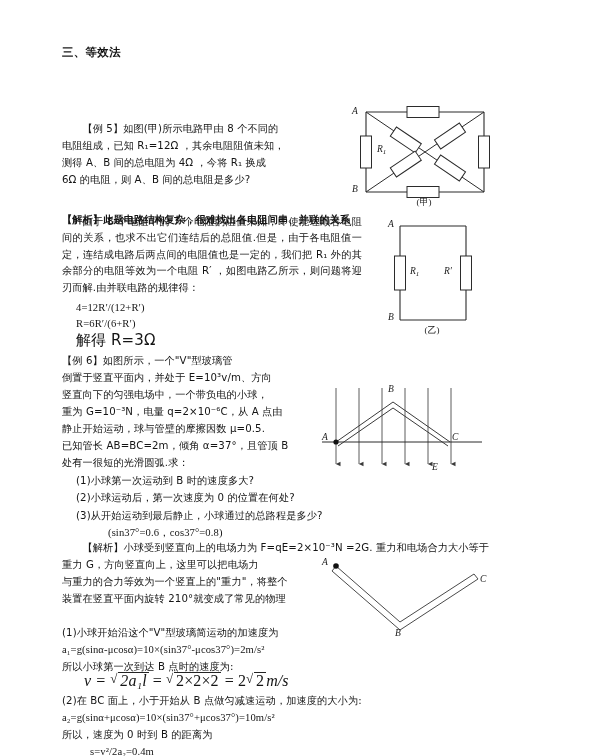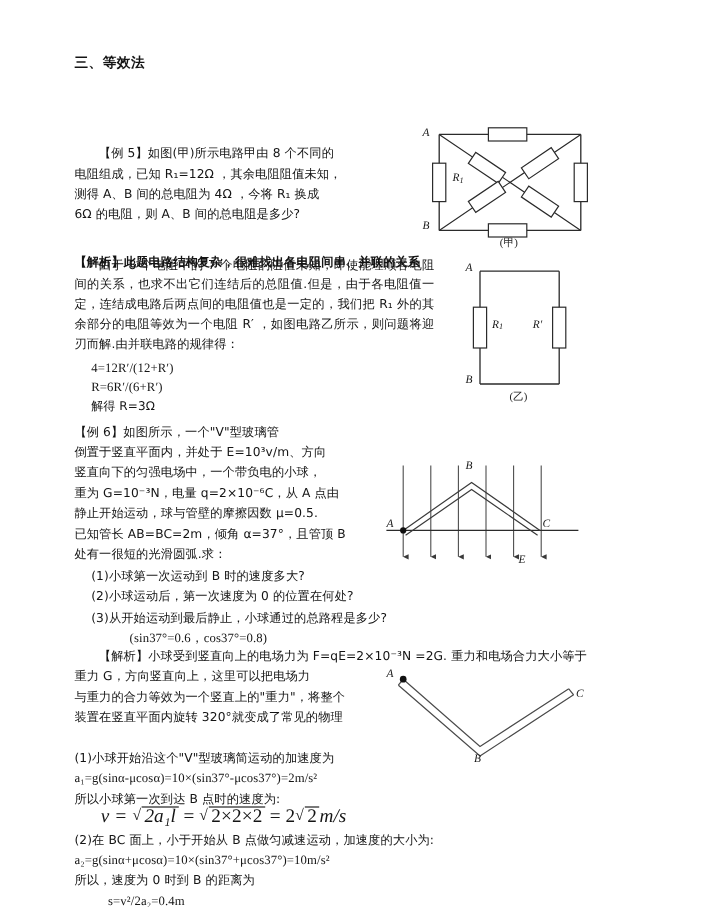--- a/index.html
+++ b/index.html
@@ -132,21 +132,21 @@
     <span class="figcap" style="left:52px; top:96px; width:40px;">(甲)</span>
   </div>
 
   <div class="blk" style="left:62px; top:212px; width:300px;font-weight:bold;">【解析】此题电路结构复杂，很难找出各电阻间串、并联的关系</div>
 
   <div class="blk indent" style="left:62px; top:214px; width:300px;">由于 8 个电阻中的 7 个电阻的阻值未知，即使能理顺各电阻间的关系，也求不出它们连结后的总阻值.但是，由于各电阻值一定，连结成电路后两点间的电阻值也是一定的，我们把 R₁ 外的其余部分的电阻等效为一个电阻 R′ ，如图电路乙所示，则问题将迎刃而解.由并联电路的规律得：</div>
 
   <div class="blk fml" style="left:76px; top:300px; width:230px; line-height:16px;">
     <div>4=12R′/(12+R′)</div>
     <div>R=6R′/(6+R′)</div>
-    <div style="font-family:'DejaVu Sans','Liberation Sans',sans-serif; font-size:10px;">解得 R=3Ω</div>
+    <div style="font-family:'DejaVu Sans','Liberation Sans',sans-serif; font-size:15px;">解得 R=3Ω</div>
   </div>
 
   <div class="fig" style="left:388px; top:214px; width:120px; height:118px;">
     <svg width="120" height="118" viewBox="0 0 120 118">
       <path d="M12 12 H78 M78 12 V106 M78 106 H12 M12 106 V12" stroke="#2b2b2b" stroke-width="1.1" fill="none"></path>
       <rect x="6.5" y="42" width="11" height="34" fill="#fff" stroke="#2b2b2b" stroke-width="1"></rect>
       <rect x="72.5" y="42" width="11" height="34" fill="#fff" stroke="#2b2b2b" stroke-width="1"></rect>
     </svg>
     <span class="lbl" style="left:0px; top:5px;">A</span>
     <span class="lbl" style="left:0px; top:98px;">B</span>
@@ -200,21 +200,21 @@
     <span class="lbl" style="left:72px; top:6px;">B</span>
     <span class="lbl" style="left:136px; top:54px;">C</span>
     <span class="lbl" style="left:116px; top:84px;">E</span>
   </div>
 
   <div class="blk indent" style="left:62px; top:540px; width:484px;">【解析】小球受到竖直向上的电场力为 F=qE=2×10⁻³N =2G. 重力和电场合力大小等于</div>
 
   <div class="blk" style="left:62px; top:556px; width:290px; line-height:17px;">
     <div>重力 G，方向竖直向上，这里可以把电场力</div>
     <div>与重力的合力等效为一个竖直上的"重力"，将整个</div>
-    <div>装置在竖直平面内旋转 320°就变成了常见的物理</div>
+    <div>装置在竖直平面内旋转 210°就变成了常见的物理</div>
   </div>
 
   <div class="fig" style="left:322px; top:556px; width:180px; height:86px;">
     <svg width="180" height="86" viewBox="0 0 180 86">
 
       <path d="M14 10 L78 66 L152 18" fill="none" stroke="#4a4a4a" stroke-width="1"></path>
       <path d="M10 15 L78 74 L156 23" fill="none" stroke="#4a4a4a" stroke-width="1"></path>
       <path d="M14 10 L10 15" fill="none" stroke="#4a4a4a" stroke-width="1"></path>
       <path d="M152 18 L156 23" fill="none" stroke="#4a4a4a" stroke-width="1"></path>
       <circle cx="14" cy="10" r="2.8" fill="#111"></circle>

